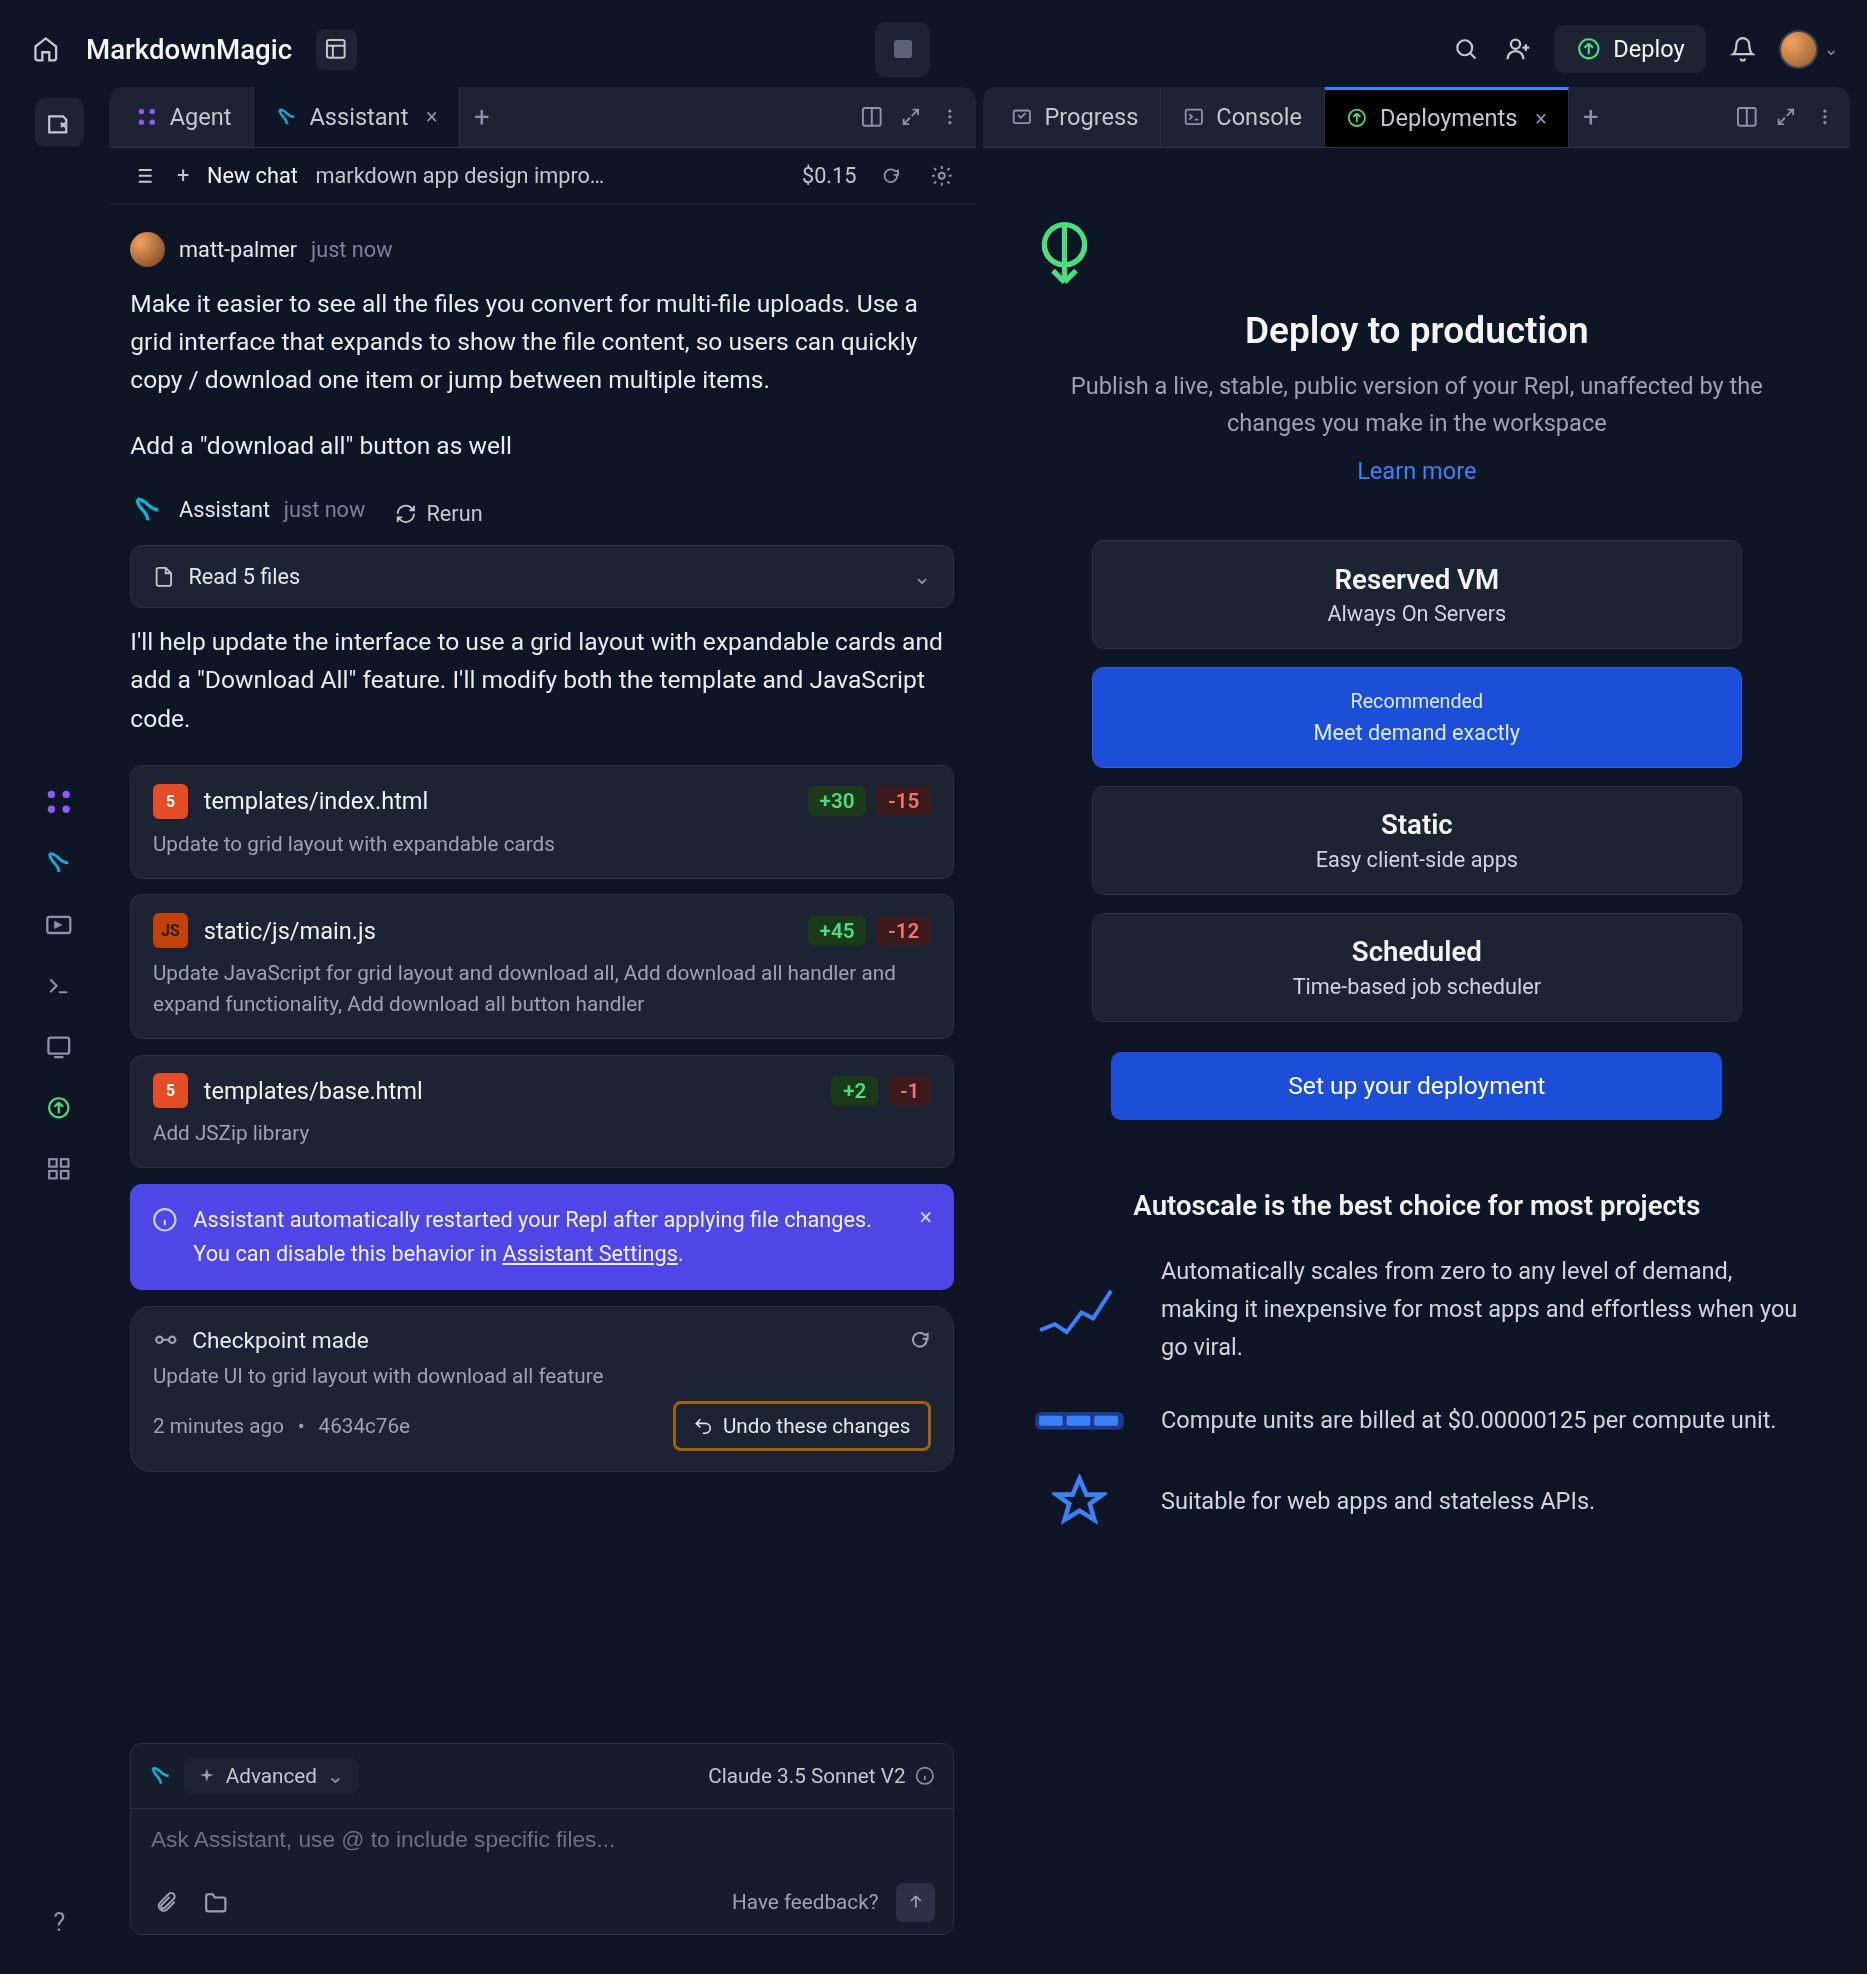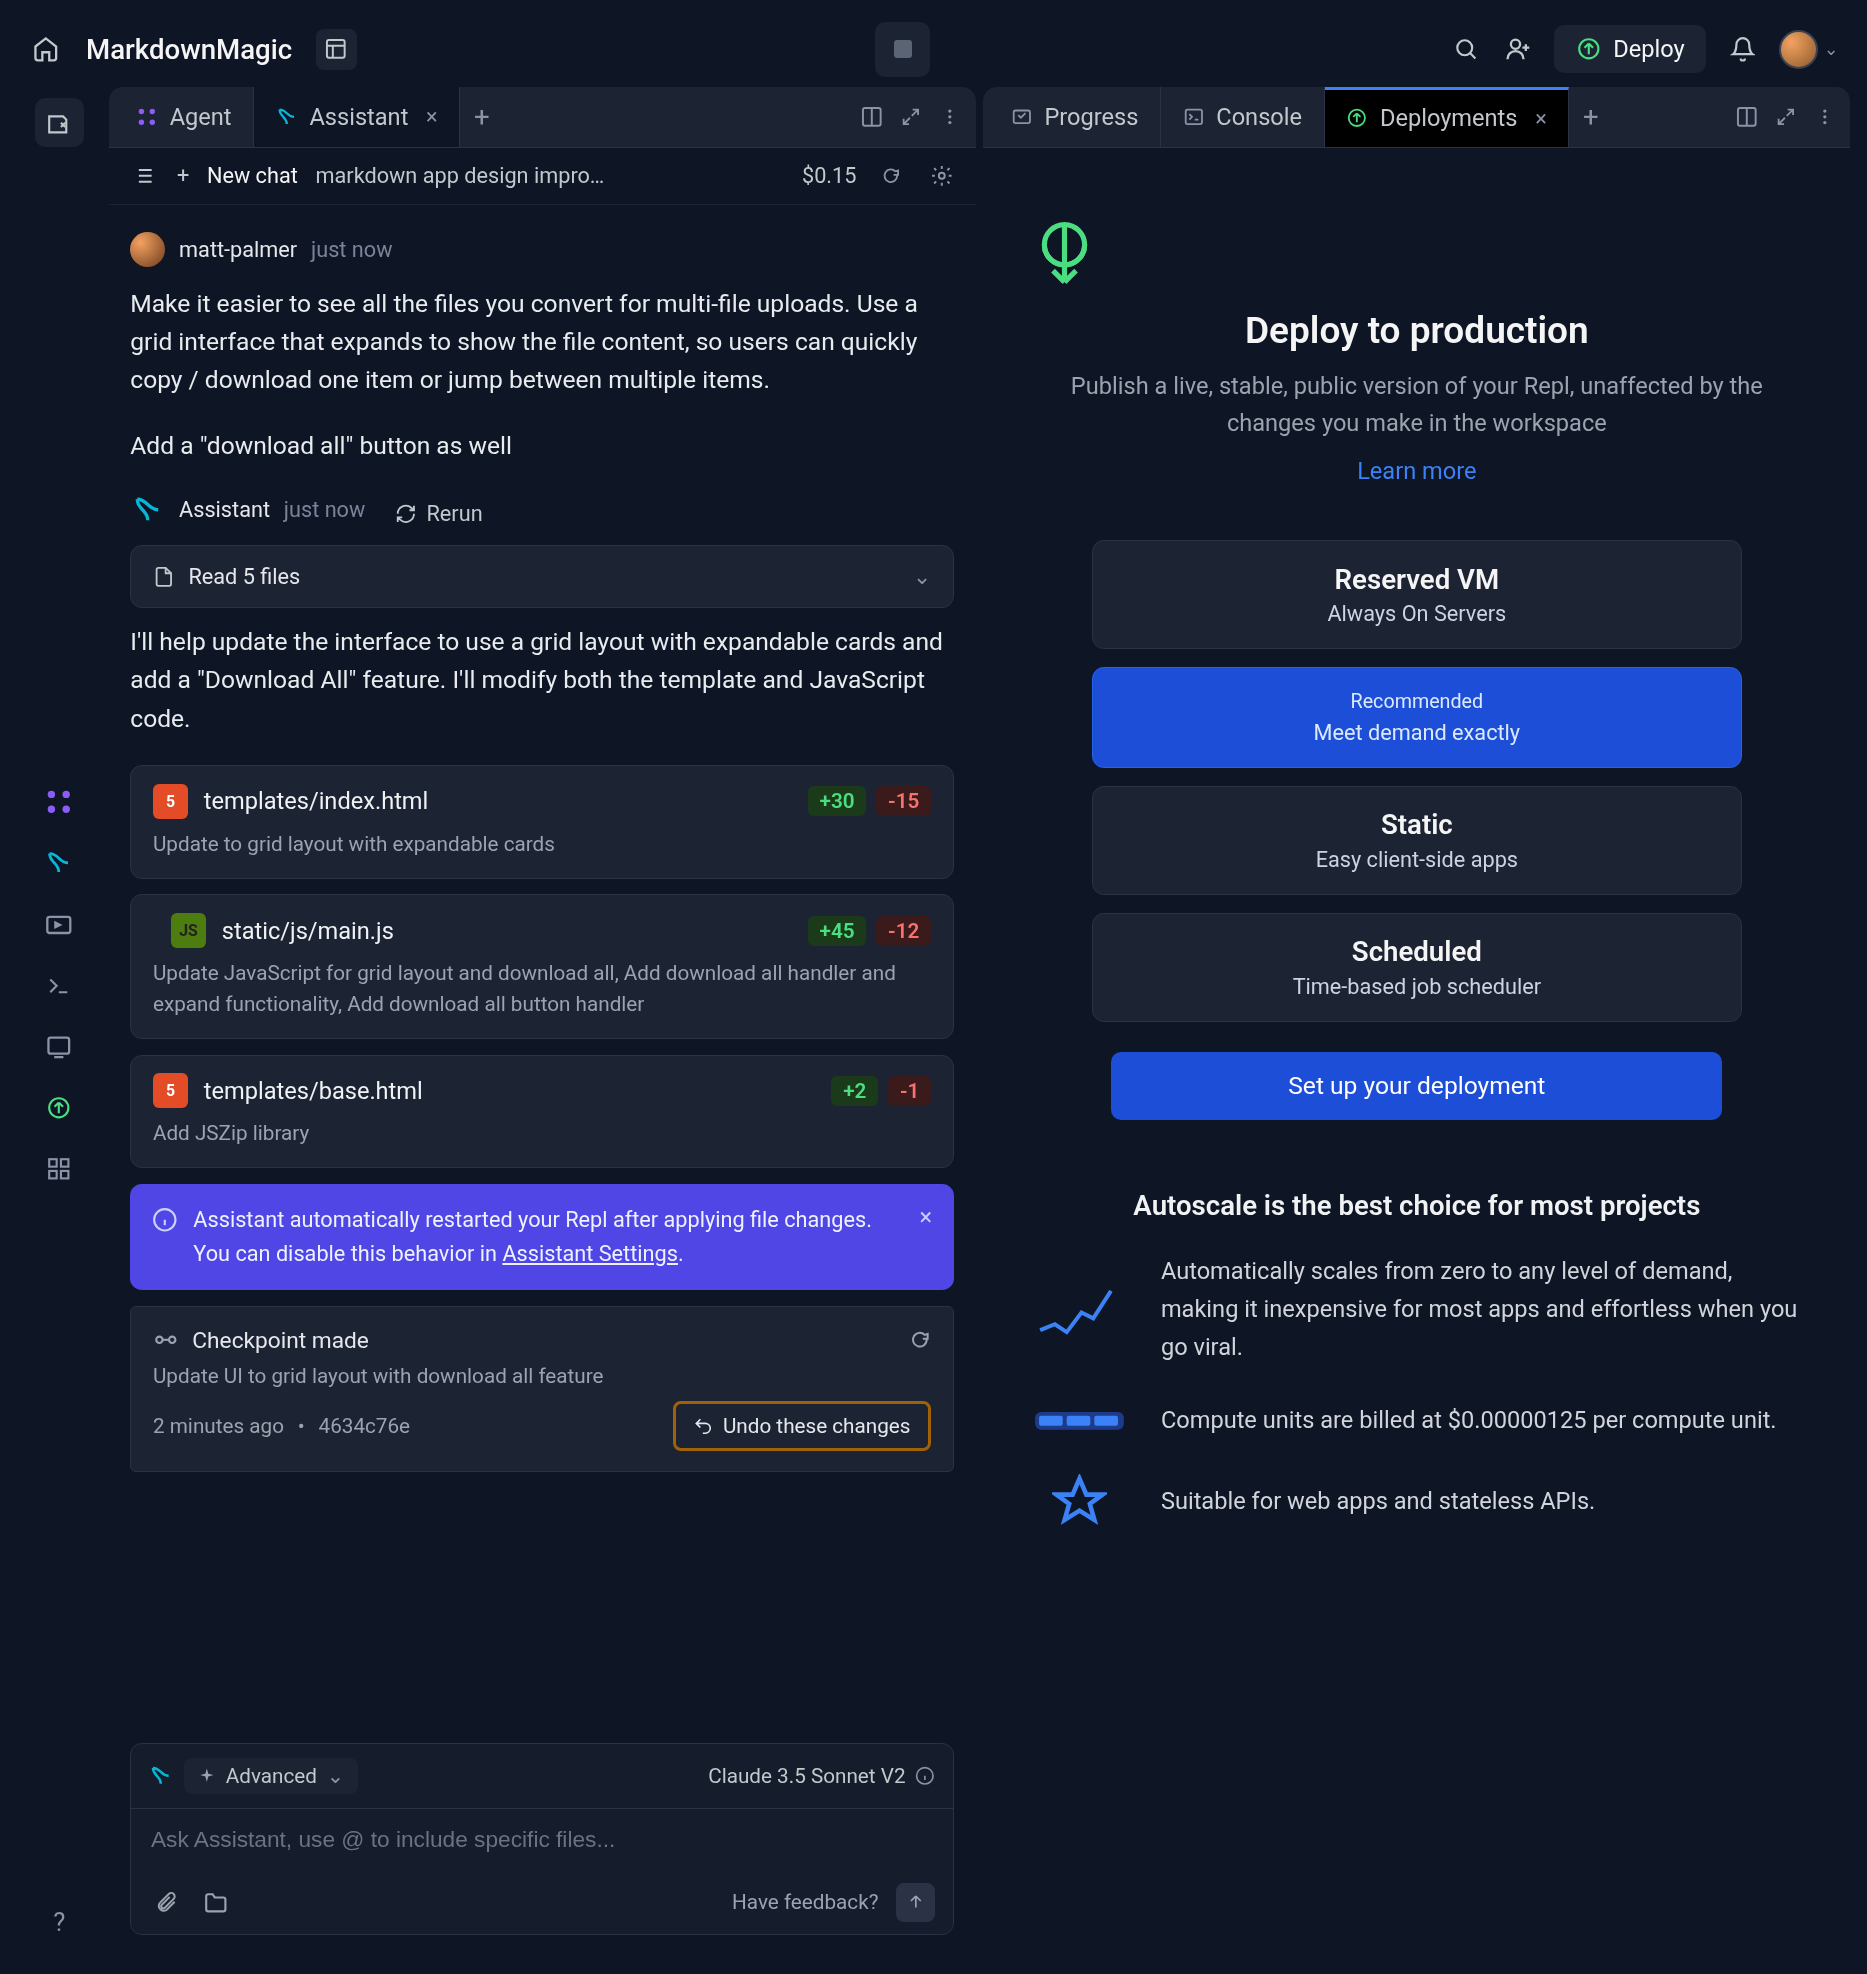--- a/index.html
+++ b/index.html
@@ -103,37 +103,37 @@
 }
 .read-files { display:flex; align-items:center; justify-content:space-between; cursor:pointer;}
 .read-files .lbl { display:flex; align-items:center; gap:13.8px; font-size:21.7px; color:#e5e7eb;}
 
 .filecard { background:#1c2333; border:1px solid #2b3245; border-radius:11.8px; padding:17.7px 21.7px; margin-bottom:15.8px;}
 .filecard-top { display:flex; align-items:center; gap:15.8px;}
 .file-badge {
   width:35px;height:35px; background:#e34c26; border-radius:5.9px;
   display:flex;align-items:center;justify-content:center; font-size:15.8px; font-weight:700; color:#fff;
 }
-.file-badge.js { background:#4d7c0f; color:#222;margin-left:18px;}
+.file-badge.js { background:#c2410c; color:#222;}
 .file-name { font-size:23.6px; color:#f0f2f4; flex:1;}
 .diff { display:flex; gap:9.9px;}
 .plus-n { background:#1a3a1a; color:#4ade80; padding:3px 11.8px; border-radius:5.9px; font-size:20.7px; font-weight:600;}
 .minus-n { background:#3a1a1a; color:#f87171; padding:3px 11.8px; border-radius:5.9px; font-size:20.7px; font-weight:600;}
 .file-desc { font-size:20.7px; color:#9ca3af; margin-top:9.9px; line-height:1.5;}
 
 .banner {
   background:#4f46e5; border-radius:11.8px; padding:19.7px 21.7px; display:flex; gap:15.8px;
   align-items:flex-start; margin-bottom:15.8px;
 }
 .banner .info-icon { color:#c7d2fe; margin-top:3.9px;}
 .banner-text { font-size:21.7px; line-height:1.55; color:#eef2ff; flex:1;}
 .banner-text a { color:#eef2ff; text-decoration:underline;}
 .banner-close { color:#c7d2fe; cursor:pointer; font-size:23.6px;}
 
-.checkpoint { background:#1c2333; border:1px solid #2b3245; border-radius:6px; padding:19.7px 21.7px; margin-bottom:15.8px;}
+.checkpoint { background:#1c2333; border:1px solid #2b3245; border-radius:21px; padding:19.7px 21.7px; margin-bottom:15.8px;}
 .check-top { display:flex; align-items:center; gap:13.8px;}
 .check-title { font-size:22.7px; color:#e5e7eb; flex:1;}
 .check-desc { font-size:20.7px; color:#9ca3af; margin:9.9px 0 13.8px; }
 .check-bot { display:flex; align-items:center; gap:13.8px;}
 .check-meta { font-size:20.7px; color:#9ca3af;}
 .undo-btn {
   margin-left:auto; border:3px solid #a16207; border-radius:7.9px; padding:9.9px 17.7px;
   display:flex; align-items:center; gap:9.9px; font-size:20.7px; color:#e5e7eb; cursor:pointer;
 }
 

